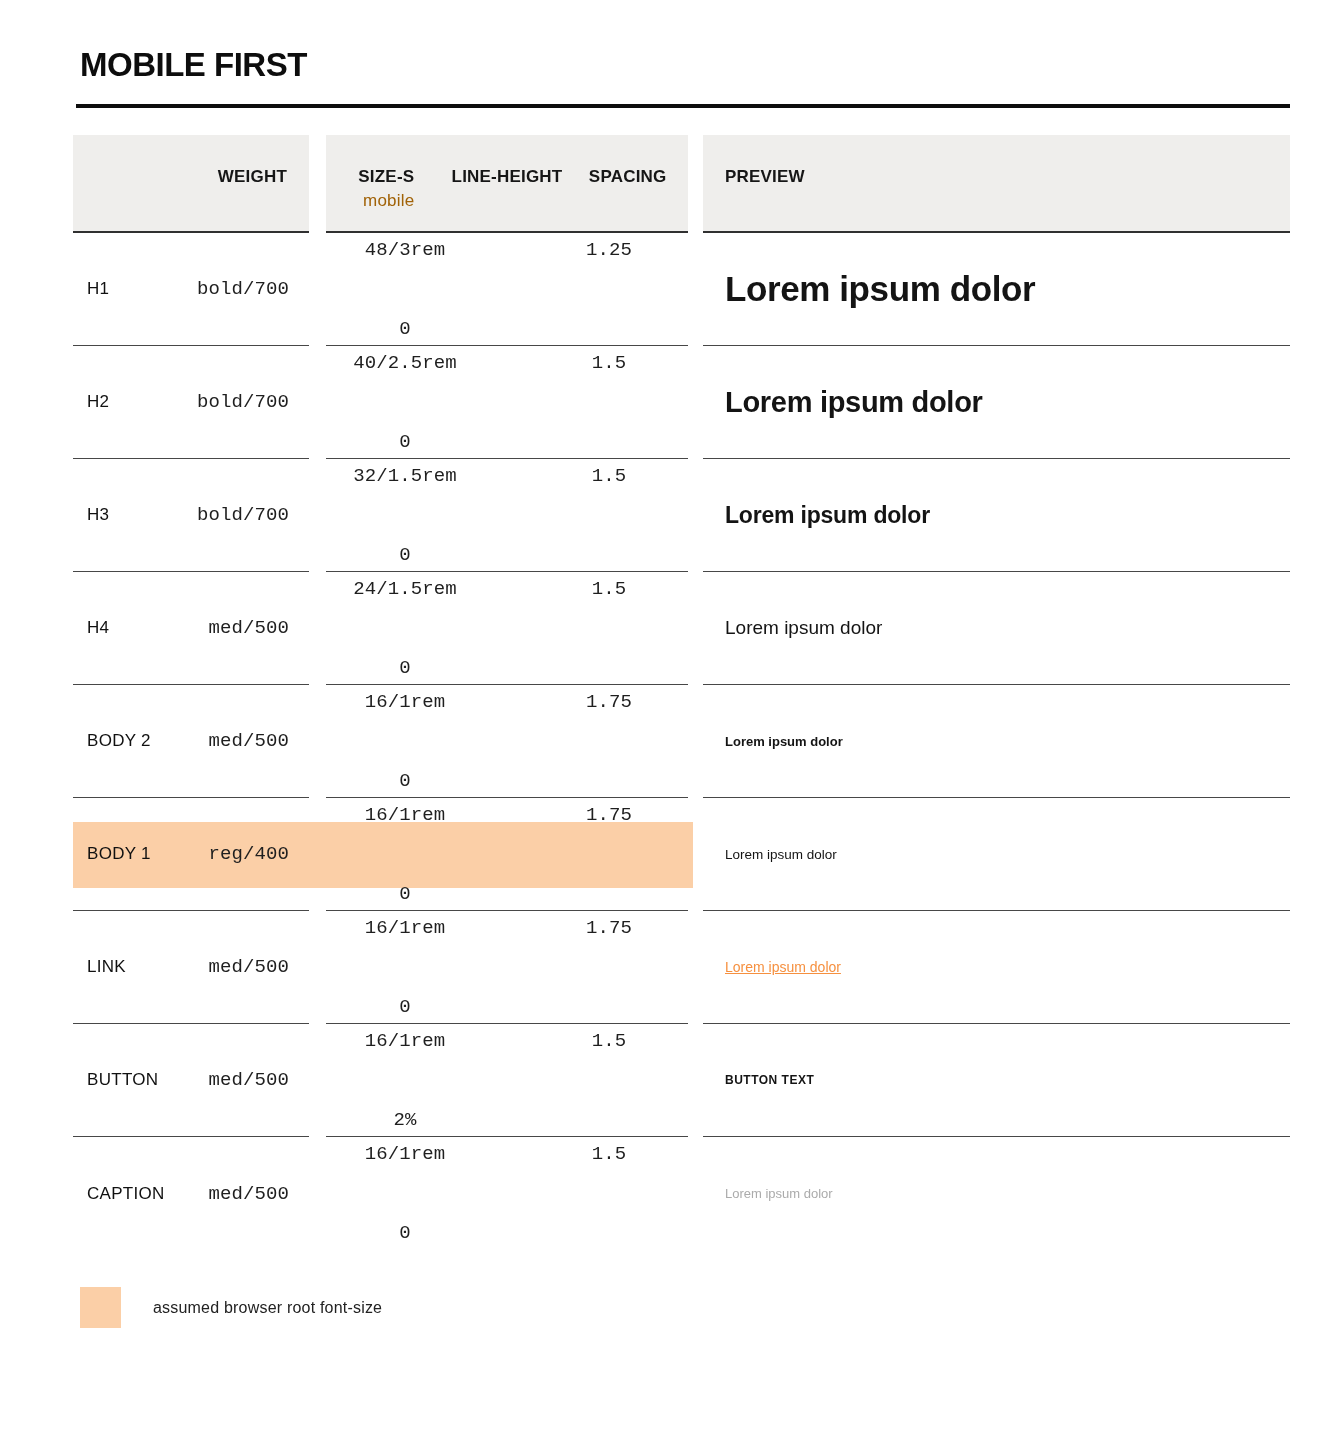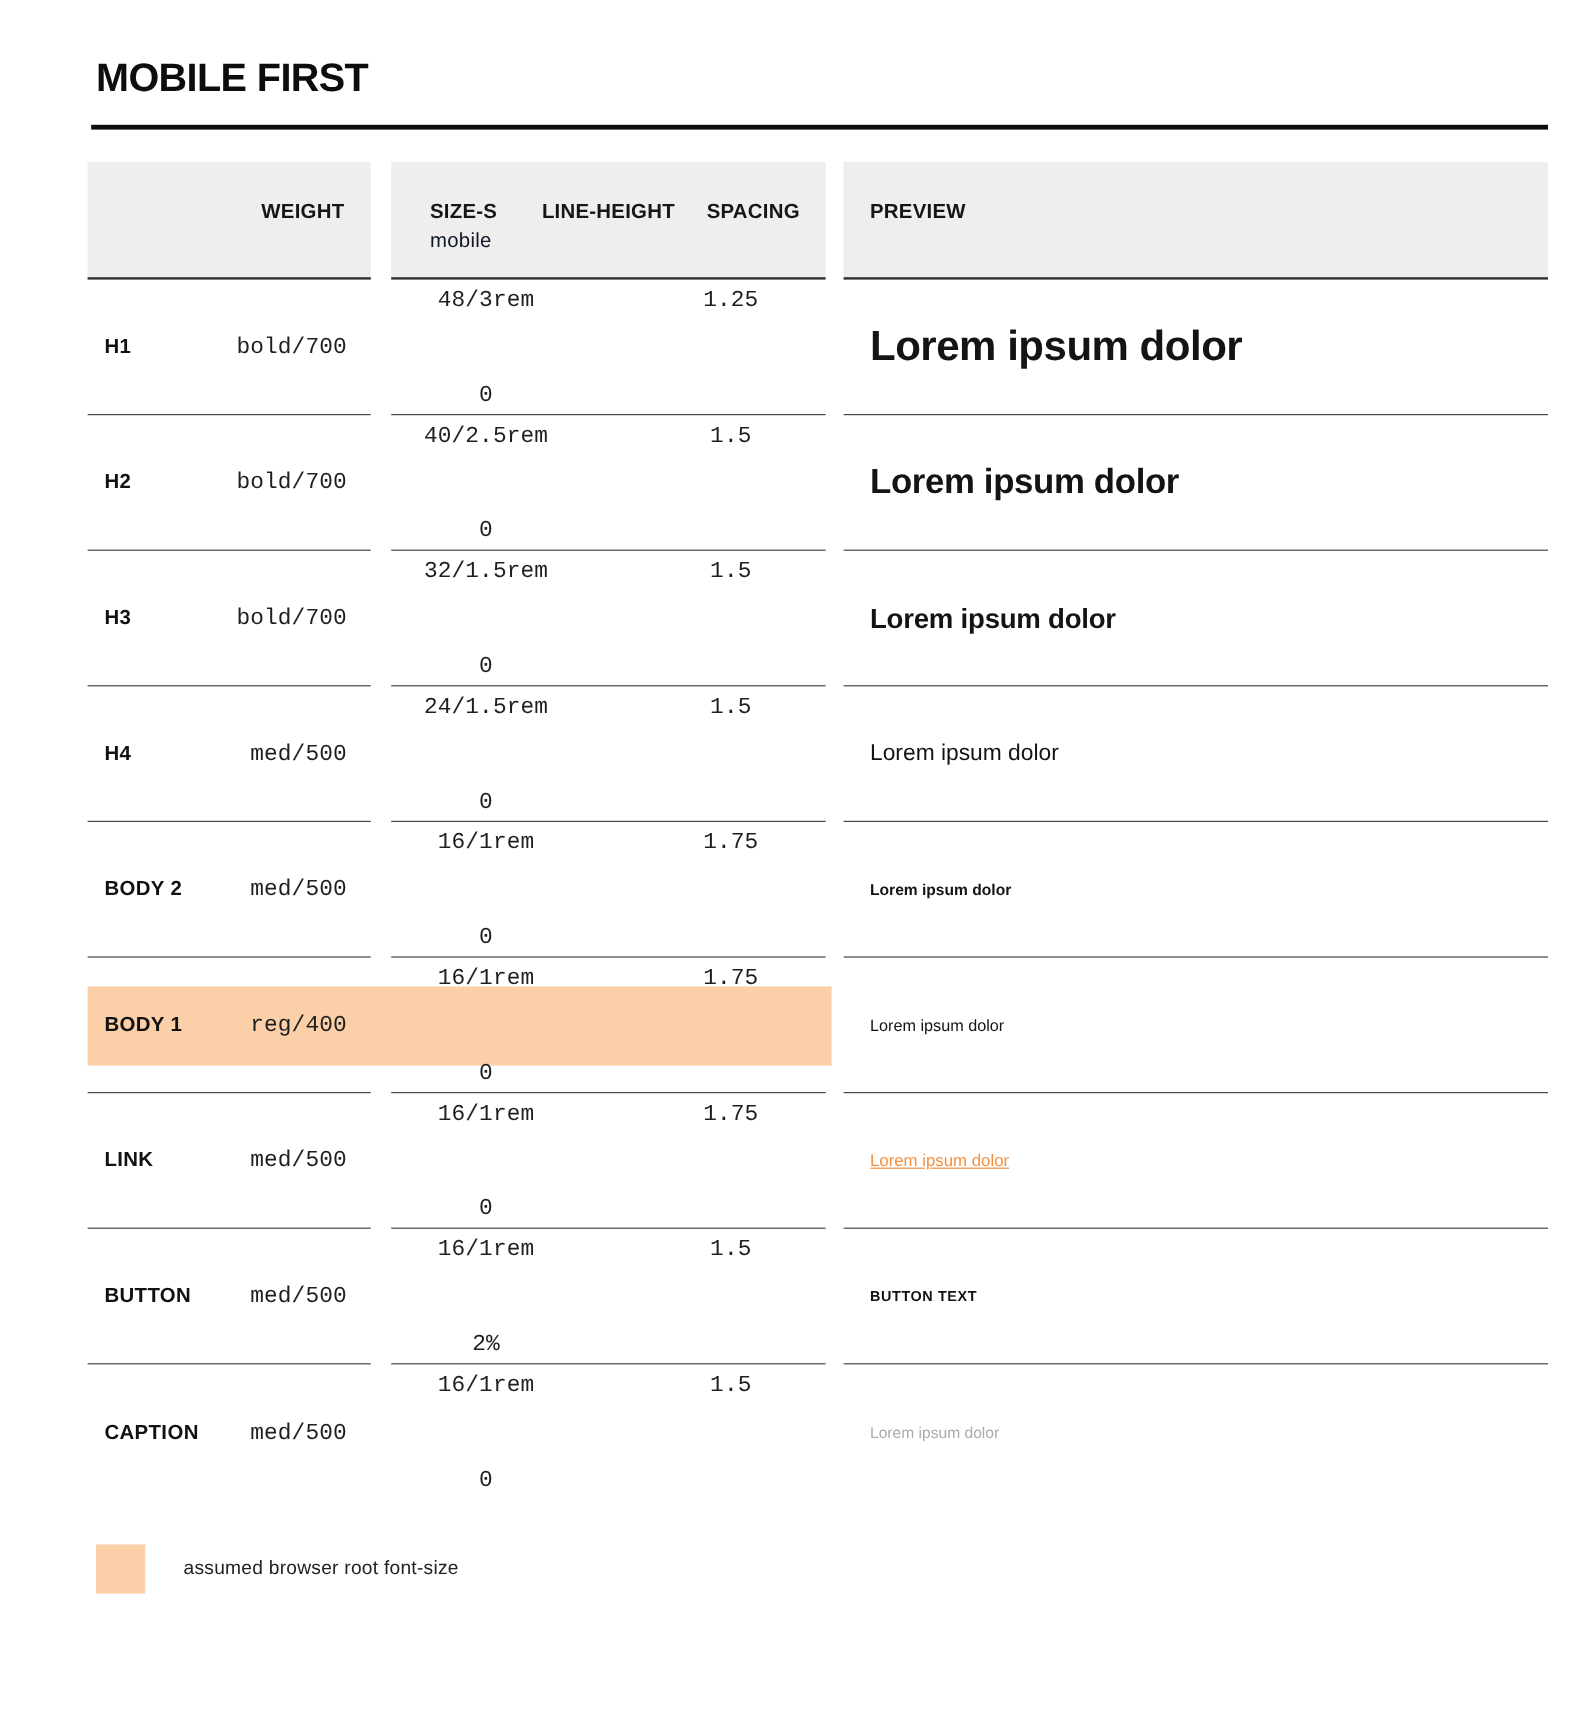--- a/index.html
+++ b/index.html
@@ -45,36 +45,36 @@
     padding-top:32px;
   }
   .hcell.colA{display:flex;justify-content:flex-end;padding-right:22px;}
   .hcell.colB{
     display:grid;grid-template-columns:1fr 1fr 1fr;
     justify-items:center;align-items:start;
   }
   .hcell.colC{padding-left:22px;}
   .hlabel{font-size:17px;font-weight:bold;letter-spacing:0.2px;color:#161616;}
   .hsize-stack{display:inline-block;text-align:left;}
-  .hsub{display:block;font-size:17px;font-weight:400;margin-top:4px;color:#0f172a;letter-spacing:0.2px;}
+  .hsub{display:block;font-size:17px;font-weight:400;margin-top:4px;color:#a16207;letter-spacing:0.2px;text-align:right;}
   
   .row{height:113px;position:relative;}
   .row .cell{
     border-bottom:1px solid var(--row-line);
     display:flex;align-items:center;
     position:relative;z-index:1;
   }
   .row:last-child .cell{border-bottom:none;}
   .row .colA.cell{justify-content:space-between;padding-left:14px;padding-right:20px;}
   .row .colB.cell{
     display:grid;grid-template-columns:1fr 1fr;
     justify-items:center;align-items:center;gap:46px;
   }
   .row .colC.cell{padding-left:22px;}
-  .rlabel{font-size:17px;font-weight:bold;letter-spacing:0.3px;color:#111;}
+  .rlabel{font-size:17px;font-weight:normal;letter-spacing:0.3px;color:#111;}
   .rval{font-size:19px;font-weight:400;color:#1f1f1f;letter-spacing:0.1px;font-family:Liberation Mono, monospace;}
   .highlight-band{
     position:absolute;left:0;top:50%;transform:translateY(-50%);
     width:620px;height:66px;background:var(--highlight);z-index:0;
   }
   
   .preview{white-space:nowrap;}
   .p-h1{font-size:35px;font-weight:bold;letter-spacing:-0.4px;}
   .p-h2{font-size:29px;font-weight:bold;letter-spacing:-0.3px;}
   .p-h3{font-size:23px;font-weight:bold;letter-spacing:-0.2px;}

